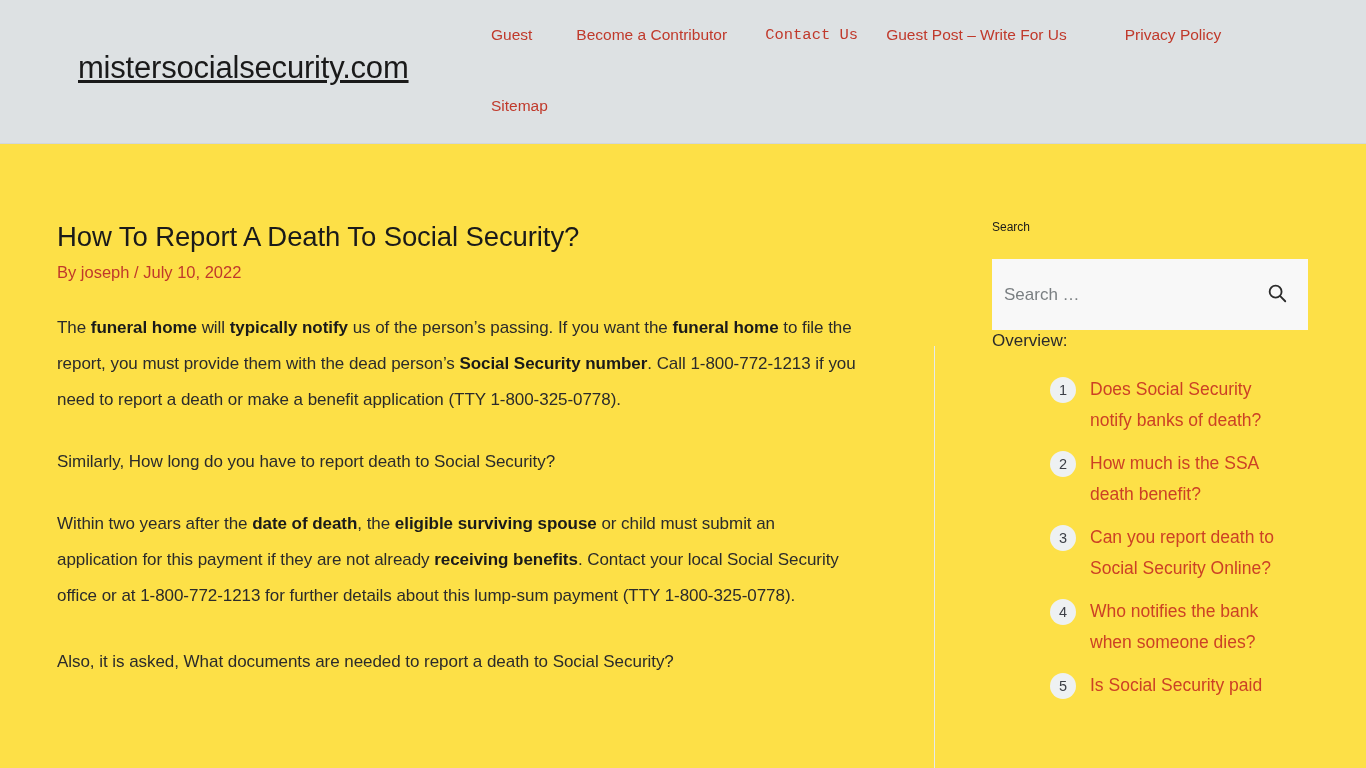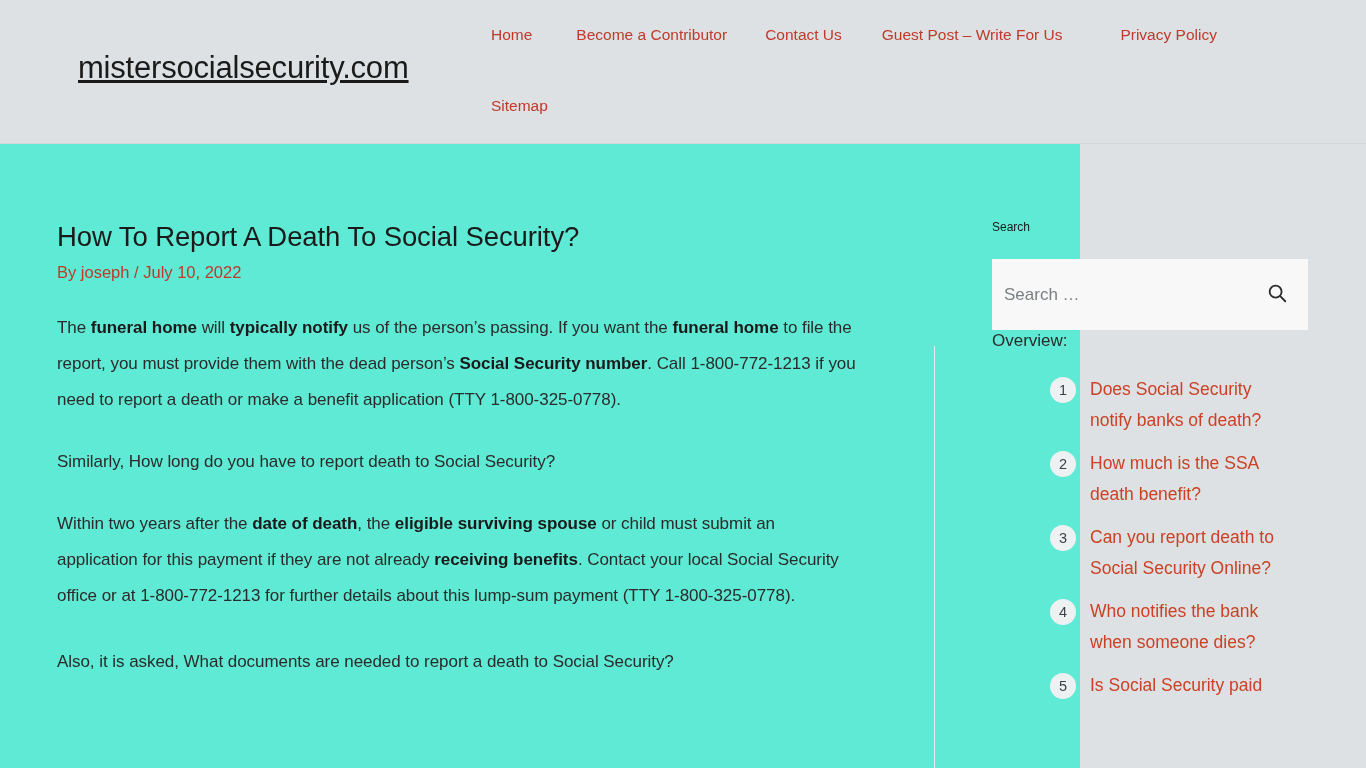--- a/index.html
+++ b/index.html
@@ -41,29 +41,29 @@
   .nav-link {
     font-size: 15.5px;
     color: #c0392b;
     text-decoration: none;
     white-space: nowrap;
     line-height: 26px;
     display: inline-block;
   }
   .nav-gap-1 { margin-right: 44px; }
   .nav-gap-2 { margin-right: 38px; }
-  .nav-gap-3 { margin-right: 40px; }
+  .nav-gap-3 { margin-right: 28px; font-family: Liberation Mono, monospace; }
   .nav-gap-4 { margin-right: 58px; }
 
   
   .page-wrap {
     position: relative;
-    width: 1080px;
+    width: 1366px;
     height: 624px;
-    background: #5eead4;
+    background: #fde047;
   }
   .divider {
     position: absolute;
     left: 934px;
     top: 202px;
     width: 1px;
     height: 566px;
     background: #e6eaec;
   }
 
@@ -190,21 +190,21 @@
     max-width: 186px;
   }
 </style>
 </head>
 <body>
 
 <header class="site-header">
   <a class="site-title" href="#">mistersocialsecurity.com</a>
 
   <nav class="nav-row nav-row-primary">
-    <a class="nav-link nav-gap-1" href="#">Home</a>
+    <a class="nav-link nav-gap-1" href="#">Guest</a>
     <a class="nav-link nav-gap-2" href="#">Become a Contributor</a>
     <a class="nav-link nav-gap-3" href="#">Contact Us</a>
     <a class="nav-link nav-gap-4" href="#">Guest Post – Write For Us</a>
     <a class="nav-link" href="#">Privacy Policy</a>
   </nav>
 
   <nav class="nav-row nav-row-secondary">
     <a class="nav-link" href="#">Sitemap</a>
   </nav>
 </header>

